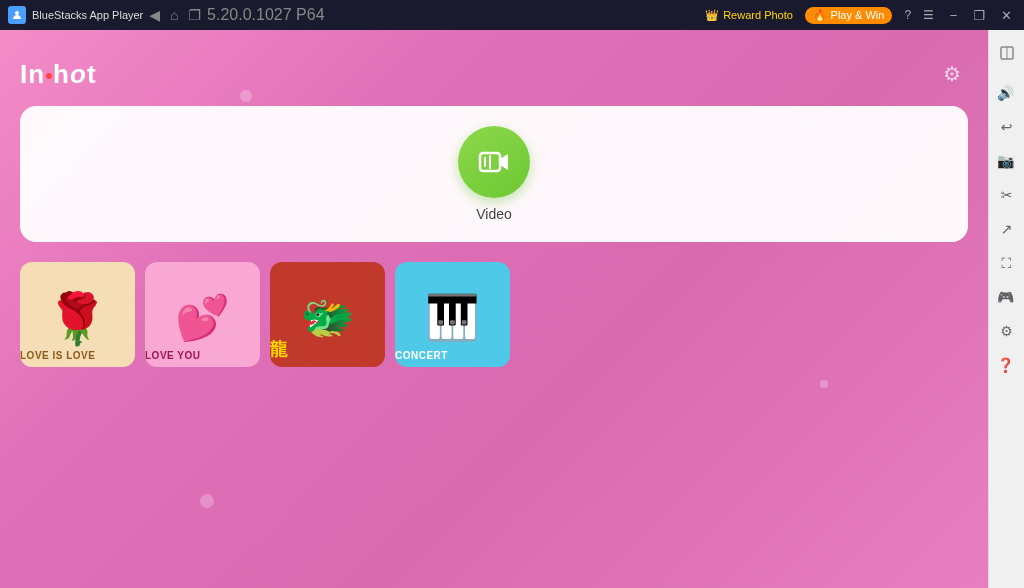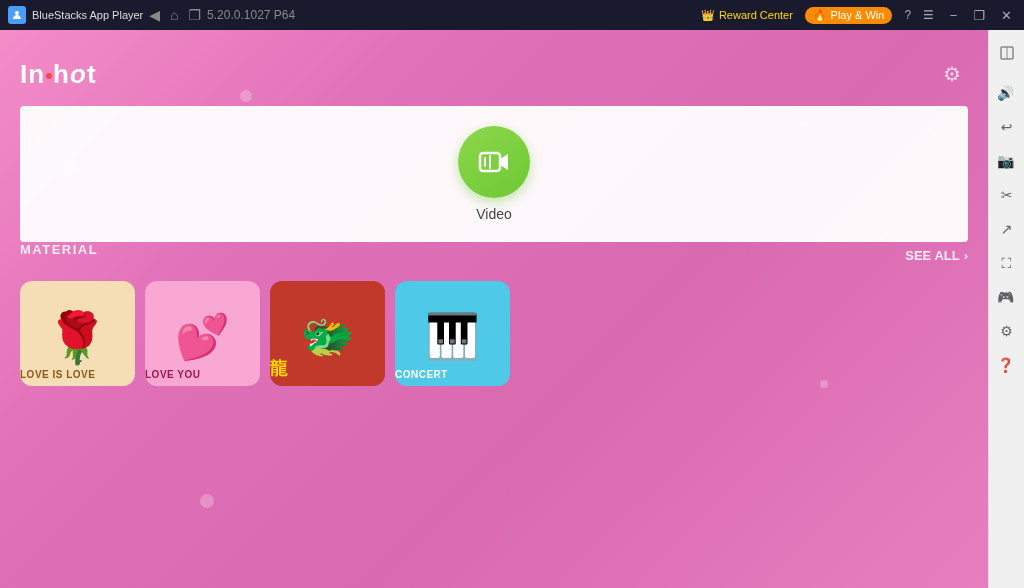--- a/index.html
+++ b/index.html
@@ -12,21 +12,21 @@
       display: flex;
       align-items: center;
       justify-content: space-between;
       padding: 4px 8px;
       color: #ccc;
       font-size: 11px;
     }
     .titlebar-left { display: flex; align-items: center; gap: 6px; }
     .titlebar-logo { width: 18px; height: 18px; background: #4a9eff; border-radius: 3px; display: flex; align-items: center; justify-content: center; font-size: 9px; color: #fff; font-weight: bold; }
     .titlebar-title { color: #ddd; font-size: 11px; }
-    .titlebar-subtitle { color: #888; font-size: 12px; }
+    .titlebar-subtitle { color: #888; font-size: 16px; }
     .titlebar-nav { display: flex; align-items: center; gap: 10px; }
     .titlebar-nav span { color: #888; font-size: 14px; cursor: pointer; }
     .titlebar-right { display: flex; align-items: center; gap: 12px; }
     .reward-center { display: flex; align-items: center; gap: 4px; color: #ffd700; font-size: 11px; cursor: pointer; }
     .play-win { display: flex; align-items: center; gap: 4px; background: #ff8c00; color: #fff; font-size: 11px; padding: 2px 8px; border-radius: 10px; cursor: pointer; }
     .titlebar-controls { display: flex; align-items: center; gap: 8px; }
     .titlebar-controls span { color: #aaa; font-size: 13px; cursor: pointer; padding: 0 4px; }
 
     
     .main-container { display: flex; height: calc(588px - 30px); }
@@ -85,25 +85,26 @@
     .create-section { z-index: 2; }
     .section-title {
       color: rgba(255,255,255,0.85);
       font-size: 13px;
       font-weight: 700;
       letter-spacing: 1.5px;
       margin-bottom: 12px;
     }
     .create-card {
       background: rgba(255,255,255,0.95);
-      border-radius: 4px;
+      border-radius: 16px;
       padding: 20px 30px;
       display: flex;
       justify-content: space-around;
       align-items: center;
+      margin-bottom: 20px;
     }
     .create-item {
       display: flex;
       flex-direction: column;
       align-items: center;
       gap: 8px;
       cursor: pointer;
     }
     .create-icon {
       width: 72px; height: 72px;
@@ -218,21 +219,21 @@
     <div class="titlebar-nav">
       <span>◀</span>
       <span>⌂</span>
       <span>❐</span>
     </div>
     <span class="titlebar-subtitle">5.20.0.1027 P64</span>
   </div>
   <div class="titlebar-right">
     <div class="reward-center">
       <span>👑</span>
-      <span>Reward Center</span>
+      <span>Reward Photo</span>
     </div>
     <div class="play-win">
       <span>🔥</span>
       <span>Play &amp; Win</span>
     </div>
     <span style="color:#aaa;font-size:12px;">?</span>
     <span style="color:#aaa;font-size:12px;">☰</span>
     <div class="titlebar-controls">
       <span>−</span>
       <span>❐</span>
@@ -274,27 +275,20 @@
               <line x1="8" y1="13" x2="8" y2="21" stroke="white" stroke-width="2" stroke-linecap="round"></line>
               <line x1="13" y1="11" x2="13" y2="23" stroke="white" stroke-width="2" stroke-linecap="round"></line>
             </svg>
           </div>
           <span class="create-label">Video</span>
         </div>
       </div>
     </div>
 
     <div class="material-section">
-      <div class="material-header">
-        <div class="section-title">MATERIAL</div>
-        <div class="see-all">
-          <span>SEE ALL</span>
-          <span>›</span>
-        </div>
-      </div>
       <div class="material-grid">
 
         <div class="material-card card-love-is-love">
           <div class="material-card-bg">
             <div style="font-size:50px;line-height:1;margin-top:8px;">🌹</div>
           </div>
           <div class="material-card-label">LOVE IS LOVE</div>
         </div>
 
         <div class="material-card card-love-you">

